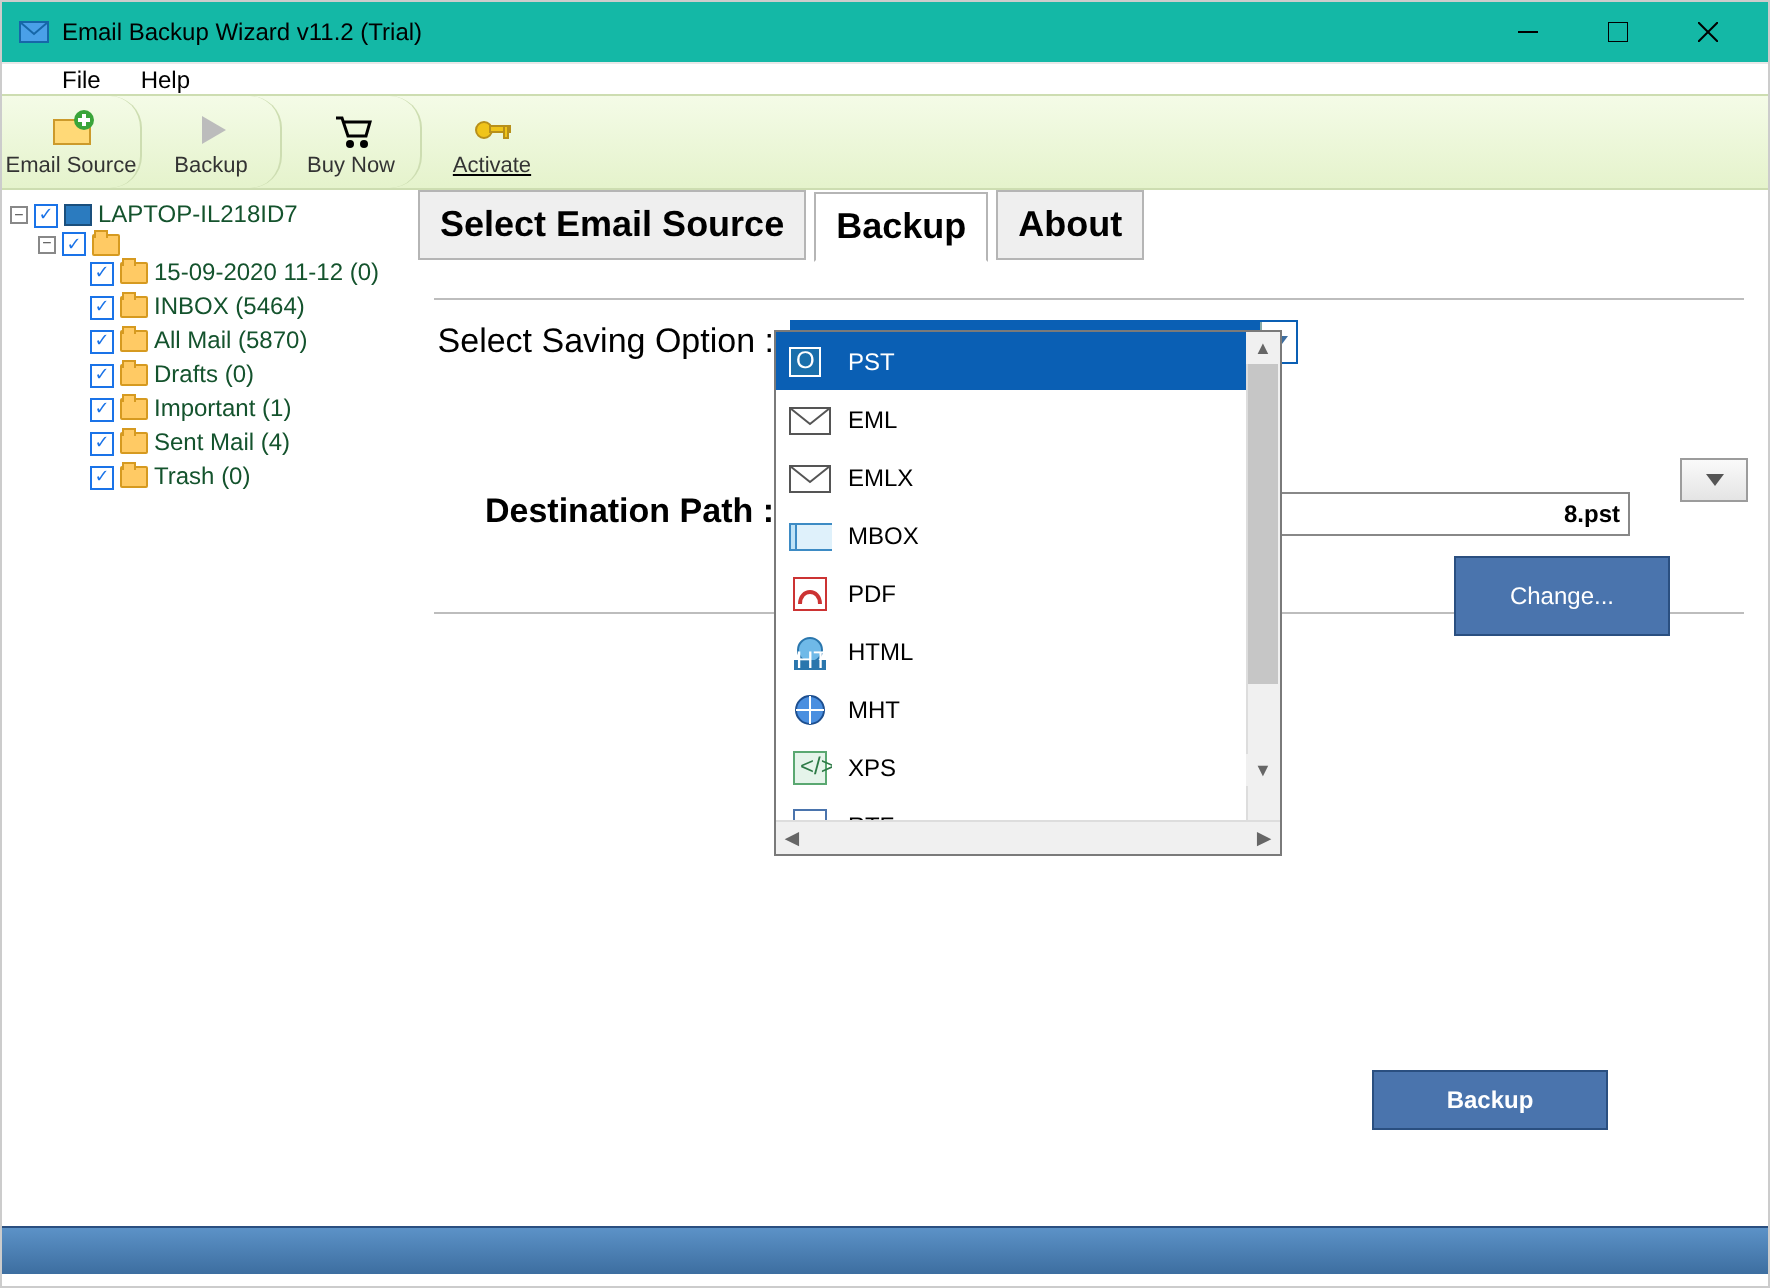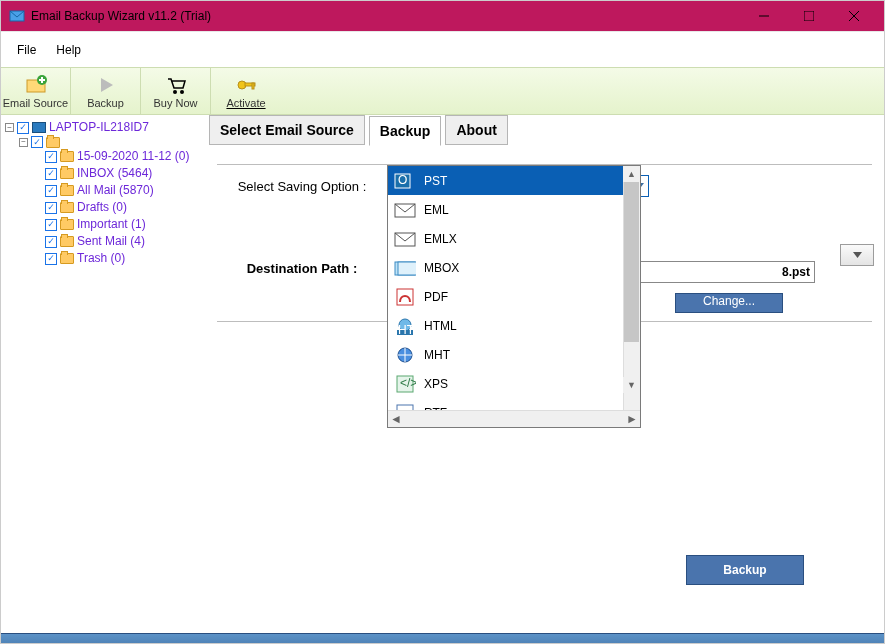--- a/index.html
+++ b/index.html
@@ -1,67 +1,67 @@
 <!DOCTYPE html>
 <html><head>
 <meta charset="utf-8">
 <style>
 * { box-sizing: border-box; margin: 0; padding: 0; font-family: "Segoe UI", Tahoma, sans-serif; font-size: 12px; }
 body { background: #fff; width: 885px; height: 644px; overflow: hidden; position: relative; border: 1px solid #ccc; }
 
 
-.titlebar { height: 30px; display: flex; align-items: center; padding: 0 8px; background: #be185d; }
+.titlebar { height: 30px; display: flex; align-items: center; padding: 0 8px; background: #14b8a6; }
 .titlebar .icon { width: 16px; height: 16px; margin-right: 6px; }
 .titlebar .title { flex: 1; color: #000; }
 .titlebar .controls { display: flex; }
 .titlebar .ctrl { width: 45px; height: 30px; display: flex; align-items: center; justify-content: center; }
 
 
-.menubar { height: 36px; display: flex; align-items: center; padding: 0 6px; border-top: 1px solid #e8e8e8; }
+.menubar { height: 16px; display: flex; align-items: center; padding: 0 20px; border-top: 1px solid #e8e8e8; }
 .menubar .item { padding: 4px 10px; }
 
 
 .toolbar { height: 48px; display: flex; align-items: stretch; background: linear-gradient(#f4fbe7, #e5f3cc); border-top: 1px solid #cdddb1; border-bottom: 1px solid #cdddb1; }
-.toolbar .btn { width: 70px; display: flex; flex-direction: column; align-items: center; justify-content: center; border-right: 1px solid #cdddb1; gap: 1px; }
+.toolbar .btn { width: 70px; display: flex; flex-direction: column; align-items: center; justify-content: center; border-right: 1px solid #cdddb1; gap: 1px; border-radius: 16px; }
 .toolbar .btn .ticon { width: 22px; height: 22px; }
 .toolbar .btn .tlabel { font-size: 11px; color: #333; }
 .toolbar .activate { border-right: none; text-decoration: underline; }
 
 
 .body { display: flex; height: calc(644px - 30px - 24px - 48px - 24px); }
 .sidebar { width: 204px; padding: 4px 4px; overflow: auto; background: #fff; }
 .tree ul { list-style: none; padding-left: 14px; }
 .tree li { line-height: 17px; white-space: nowrap; display: flex; align-items: center; gap: 3px; }
 .tree .expander { width: 9px; height: 9px; border: 1px solid #888; display: inline-flex; align-items: center; justify-content: center; font-size: 8px; line-height: 8px; background: #fff; color: #555; }
 .tree .chk { width: 12px; height: 12px; border: 1px solid #1a73e8; background: #fff; display: inline-flex; align-items: center; justify-content: center; }
 .tree .chk::after { content: "✓"; color: #1a73e8; font-size: 9px; }
 .tree .fld { width: 14px; height: 11px; background: #ffca64; border: 1px solid #d69a20; border-radius: 1px; position: relative; }
 .tree .fld::before { content: ""; position: absolute; top: -3px; left: 0; width: 5px; height: 3px; background: #ffca64; border: 1px solid #d69a20; border-bottom: none; }
 .tree .mon { width: 14px; height: 11px; background: #2b7bbf; border: 1px solid #1a4f7d; }
 .tree .root > li { padding-left: 0; }
-.tree .lab { color: #6d28d9; }
+.tree .lab { color: #14532d; }
 
 .content { flex: 1; display: flex; flex-direction: column; padding: 0 0 8px 0; position: relative; }
 
 
 .tabs { display: flex; gap: 4px; padding: 0 4px; border-bottom: 1px solid transparent; margin-bottom: 18px; }
-.tab { padding: 6px 10px; font-weight: bold; font-size: 14px; border: 1px solid #b5b5b5; border-bottom: 1px solid #b5b5b5; background: #efefef; }
+.tab { padding: 6px 10px; font-weight: bold; font-size: 18px; border: 1px solid #b5b5b5; border-bottom: 1px solid #b5b5b5; background: #efefef; }
 .tab.active { background: #fff; border-bottom: 1px solid #fff; position: relative; top: 1px; }
 
 .hr { border: none; border-top: 1px solid #bdbdbd; margin: 0 12px 6px 12px; }
 
 .row { display: flex; align-items: center; padding: 4px 12px; gap: 8px; }
-.row .lbl { width: 170px; text-align: center; font-size: 13px; }
+.row .lbl { width: 170px; text-align: right; font-size: 17px; }
 .combo { flex: 0 0 254px; height: 22px; border: 1px solid #0a5fb4; display: flex; align-items: center; position: relative; background: #fff; }
 .combo .val { flex: 1; padding: 0 4px; background: #0a5fb4; color: #fff; height: 100%; display: flex; align-items: center; font-size: 13px; }
 .combo .dd { width: 18px; height: 100%; display: flex; align-items: center; justify-content: center; border-left: 1px solid #8aa; }
 
 .destrow { align-items: flex-start; margin-top: 60px; position: relative; font-weight: bold; }
 .destinput { flex: 1; height: 22px; border: 1px solid #888; padding: 0 4px; display: flex; align-items: center; margin-right: 12px; max-width: 420px; }
-.changebtn { width: 108px; height: 20px; background: #4a74ad; color: #fff; border: 1px solid #2a4f80; display: flex; justify-content: center; font-size: 13px; margin-left: auto; margin-right: 89px; }
+.changebtn { width: 108px; height: 40px; background: #4a74ad; color: #fff; border: 1px solid #2a4f80; display: flex; align-items: center; justify-content: center; font-size: 13px; margin-left: auto; margin-right: 37px; }
 
 .backupbtn-row { display: flex; justify-content: flex-end; padding: 0 80px 0 0; margin-top: auto; margin-bottom: 40px; }
 .backupbtn { width: 118px; height: 30px; background: #4a74ad; color: #fff; border: 1px solid #2a4f80; font-size: 14px; font-weight: bold; display: flex; align-items: center; justify-content: center; }
 
 
 .droplist { position: absolute; left: 386px; top: 164px; width: 254px; border: 1px solid #7a7a7a; background: #fff; z-index: 50; }
 .droplist .items { max-height: 296px; overflow: hidden; }
 .droplist .opt { height: 29px; display: flex; align-items: center; padding: 0 6px; gap: 8px; font-size: 14px; }
 .droplist .opt.selected { background: #0a5fb4; color: #fff; }
 .droplist .scrollbar { position: absolute; right: 0; top: 0; width: 17px; height: calc(100% - 17px); background: #f0f0f0; border-left: 1px solid #ddd; }

